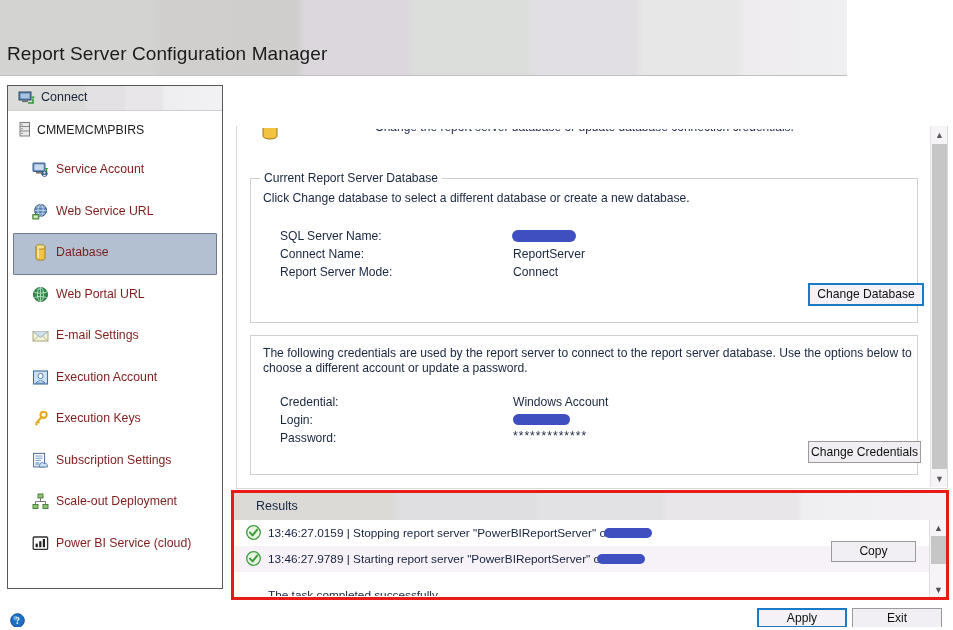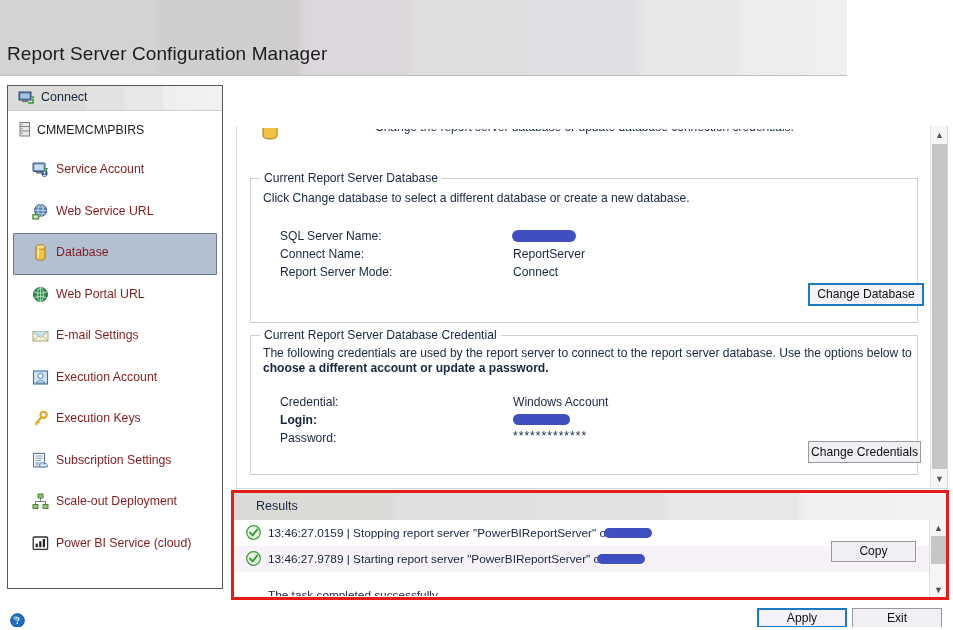--- a/index.html
+++ b/index.html
@@ -446,26 +446,25 @@
       <div class="kv-value" style="left:262px; top:50px;"></div>
       <div class="kv-value" style="left:262px; top:68px;">ReportServer</div>
       <div class="kv-value" style="left:262px; top:86px;">Connect</div>
 
       <div style="position:absolute; left:261px; top:51px; width:64px; height:12px; background:#3f4fc0; border-radius:7px;"></div>
 
       <button class="btn focus" style="left:557px; top:104px; width:116px; height:23px;">Change Database</button>
     </div>
 
     <div class="groupbox" style="left:13px; top:209px; width:668px; height:140px;">
-      <div class="gb-title">Current Report Server Database Credential</div>
       <div class="gb-desc" style="left:12px; top:10px;">The following credentials are used by the report server to connect to the report server database.  Use the options below to</div>
-      <div class="gb-desc" style="left:12px; top:25px;font-weight:bold;">choose a different account or update a password.</div>
+      <div class="gb-desc" style="left:12px; top:25px;">choose a different account or update a password.</div>
 
       <div class="kv-label" style="left:29px; top:59px;">Credential:</div>
-      <div class="kv-label" style="left:29px; top:77px;font-weight:bold;">Login:</div>
+      <div class="kv-label" style="left:29px; top:77px;">Login:</div>
       <div class="kv-label" style="left:29px; top:95px;">Password:</div>
 
       <div class="kv-value" style="left:262px; top:59px;">Windows Account</div>
       <div class="kv-value" style="left:262px; top:77px;"></div>
       <div class="kv-value" style="left:262px; top:93px; letter-spacing:1px;">*************</div>
 
       <div style="position:absolute; left:262px; top:78px; width:57px; height:11px; background:#3f4fc0; border-radius:6px;"></div>
 
       <button class="btn" style="left:557px; top:105px; width:113px; height:22px;">Change Credentials</button>
     </div>

